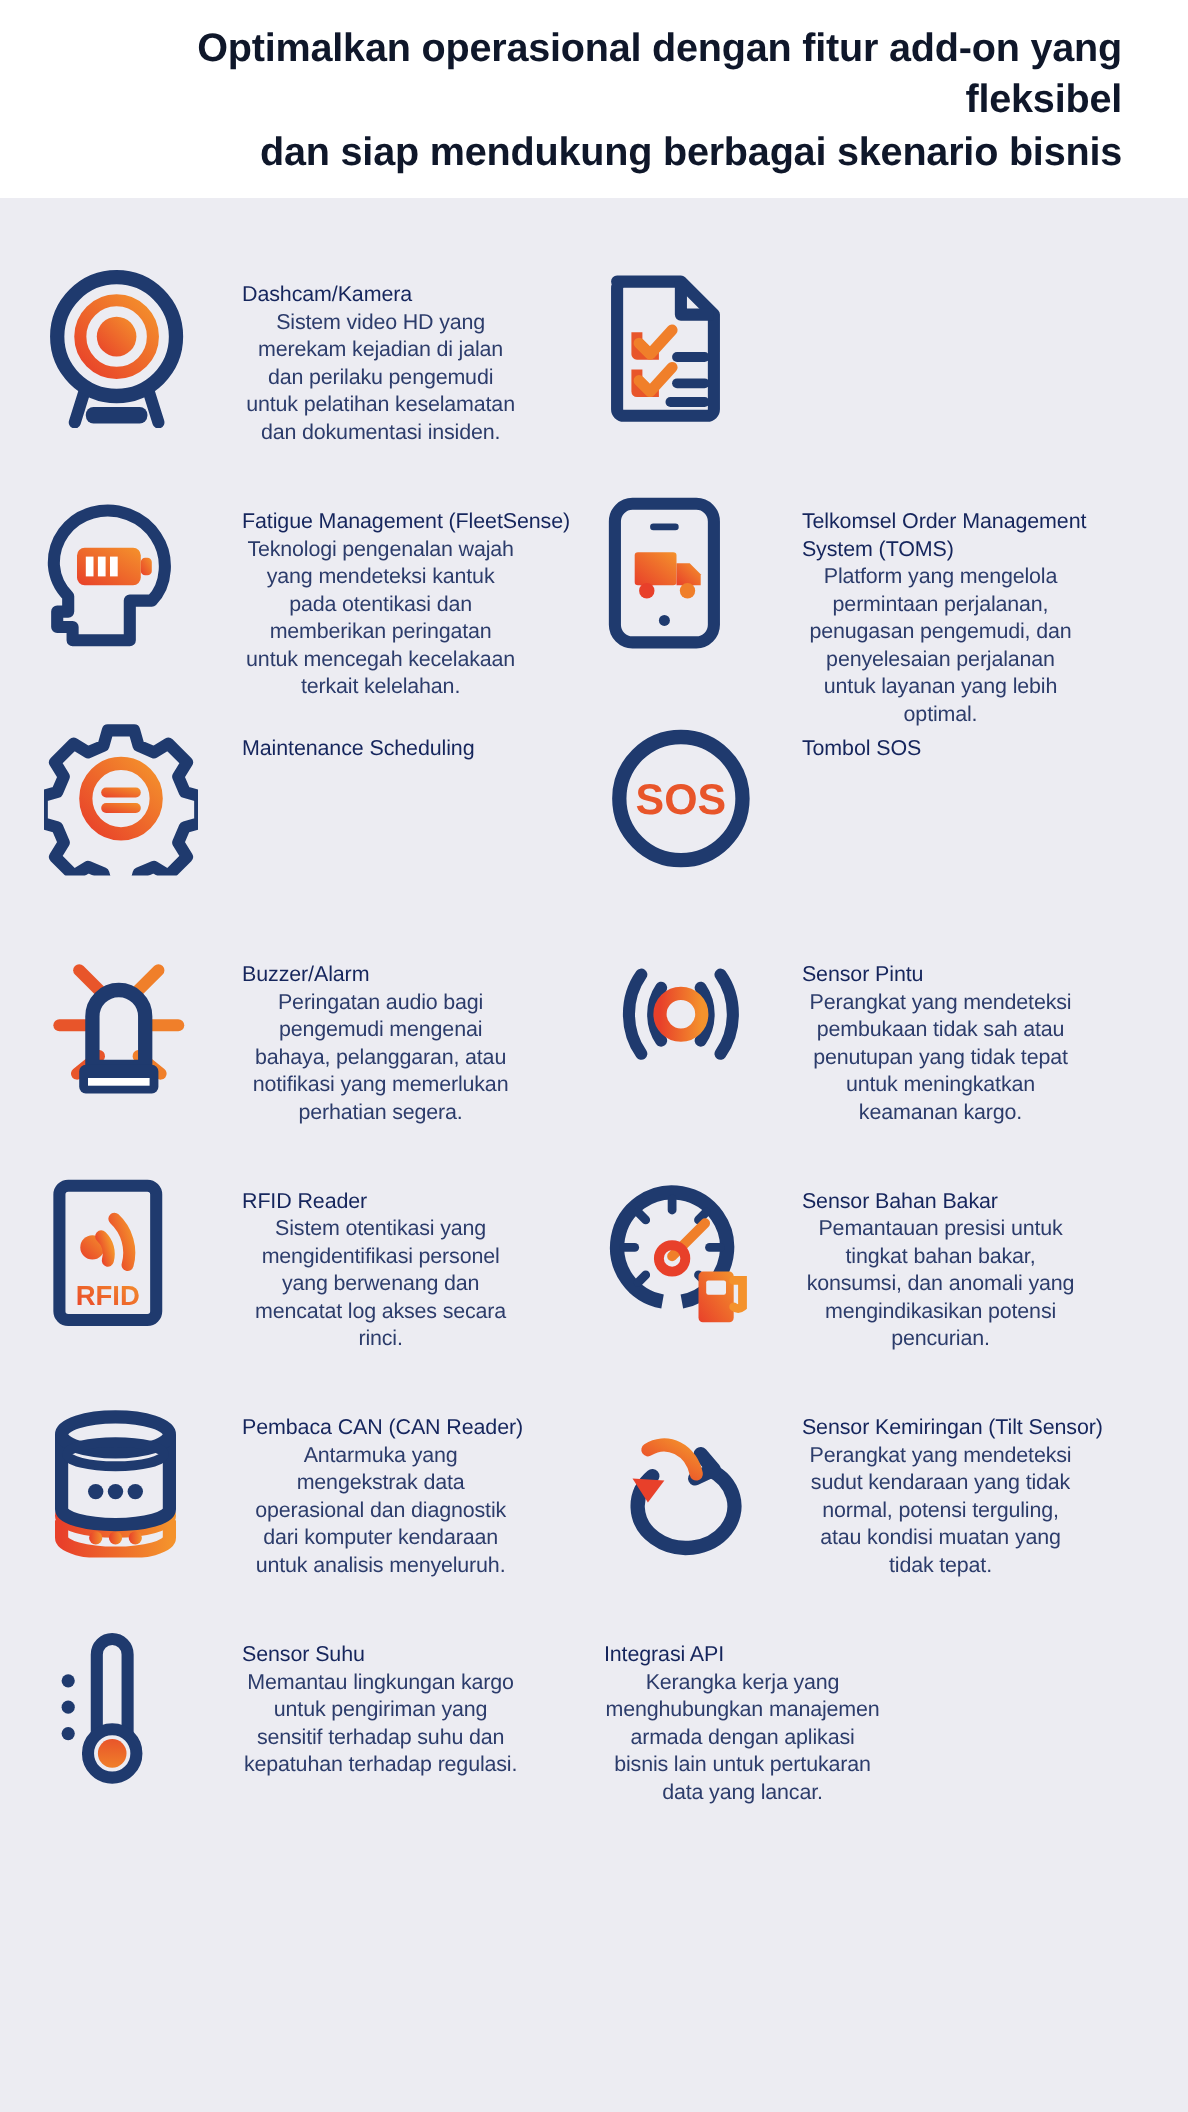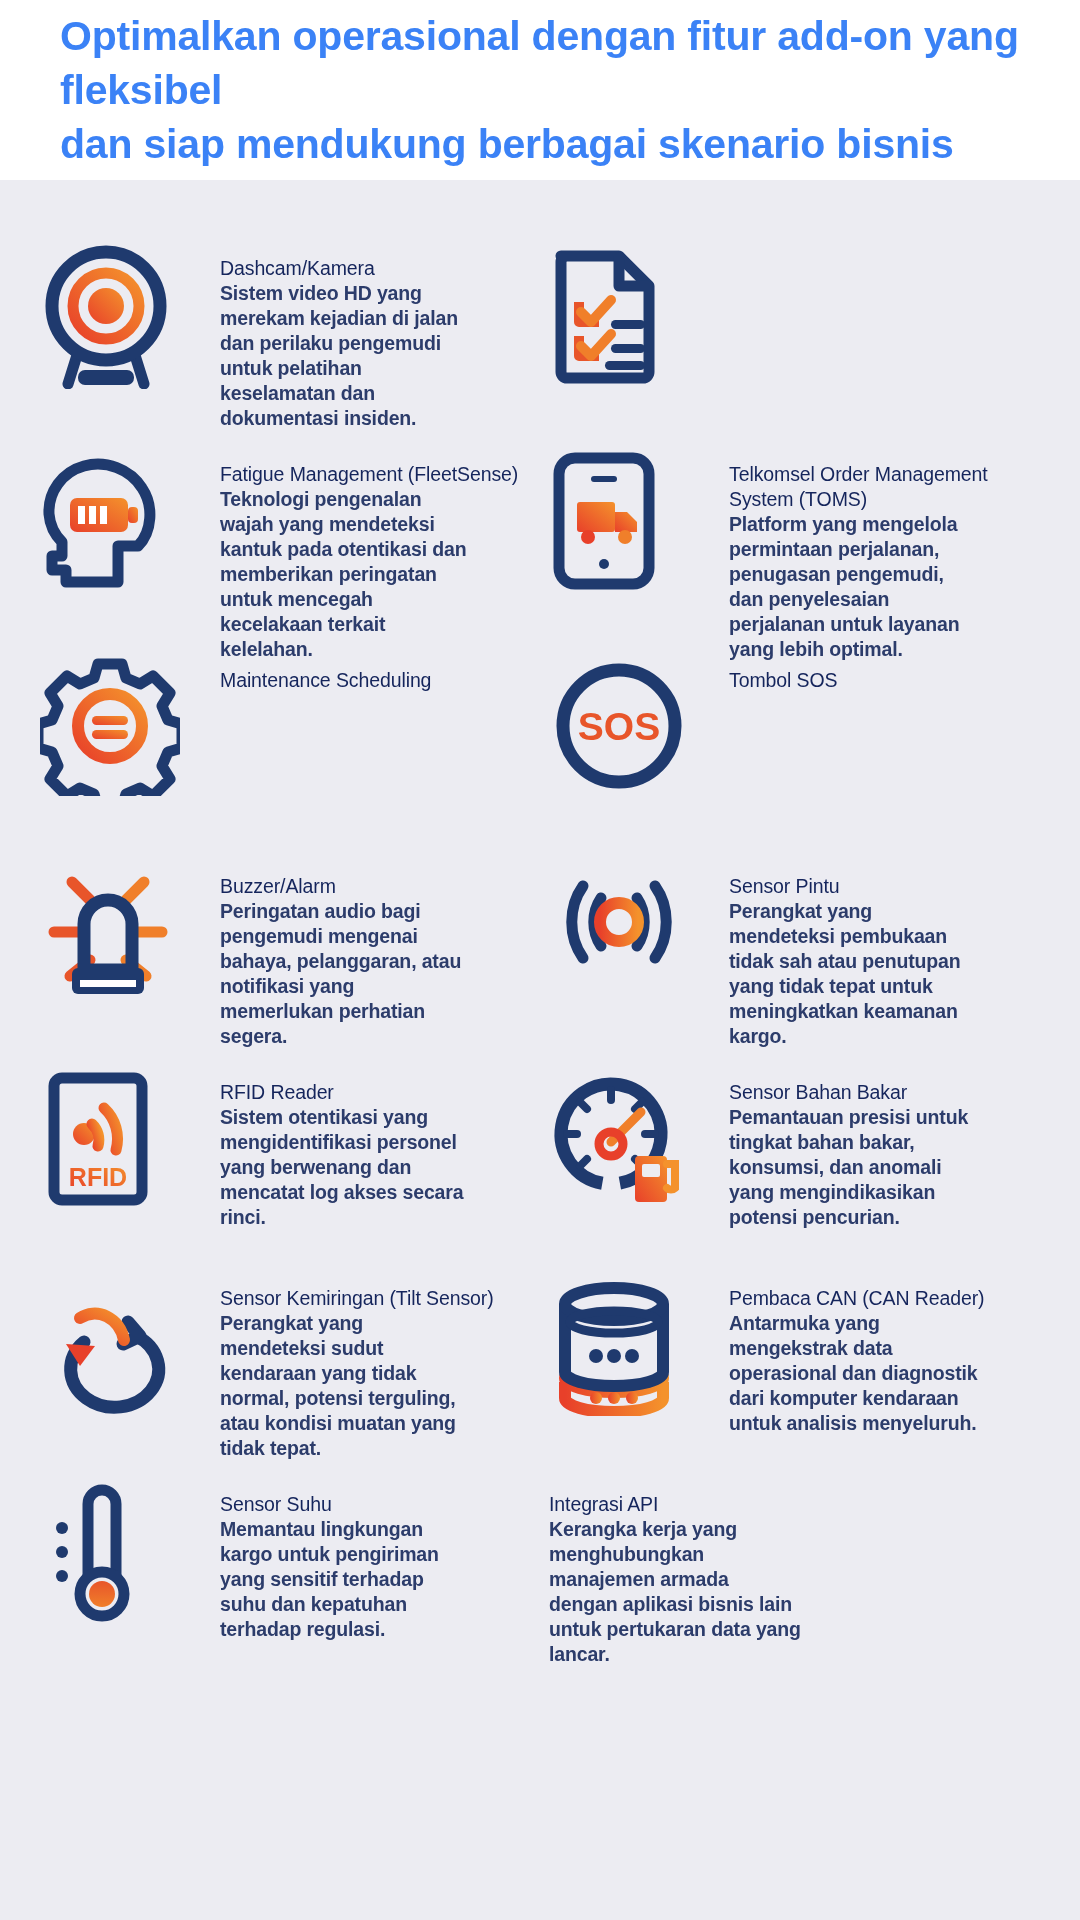--- a/index.html
+++ b/index.html
@@ -20,25 +20,25 @@
   
   .header {
     background: #ffffff;
     height: 180px;
     display: flex;
     align-items: center;
     justify-content: center;
     padding: 0 60px;
   }
   .header h1 {
-    font-size: 41px;
+    font-size: 36px;
     line-height: 1.32;
     font-weight: 700;
-    color: #3b82f6;
-    text-align: left;
+    color: #0f172a;
+    text-align: right;
     letter-spacing: -0.2px;
   }
 
   
   .grid {
     padding: 58px 40px 40px 40px;
     display: grid;
     grid-template-columns: 1fr 1fr;
     column-gap: 18px;
     row-gap: 0px;
@@ -64,25 +64,26 @@
   }
   .item-title {
     font-size: 19.5px;
     font-weight: 400;
     color: #15255c;
     line-height: 1.27;
     letter-spacing: -0.1px;
   }
   .item-desc {
     font-size: 19.5px;
-    font-weight: 700;
+    font-weight: 400;
     color: #2c3c6b;
     line-height: 1.285;
     letter-spacing: -0.15px;
     max-width: 252px;
+    text-align: center;
   }
 </style>
 </head>
 <body>
 
 <div class="page">
 
   <div class="header">
     <h1>
       <span>Optimalkan operasional dengan fitur add-on yang fleksibel</span><br>
@@ -307,41 +308,20 @@
         </svg>
       </div>
       <div class="text-wrap">
         <div class="item-title">Sensor Bahan Bakar</div>
         <div class="item-desc">Pemantauan presisi untuk tingkat bahan bakar, konsumsi, dan anomali yang mengindikasikan potensi pencurian.</div>
       </div>
     </div>
 
     <div class="item">
       <div class="icon-wrap">
-        <svg width="140" height="142" viewBox="0 0 140 142">
-          <defs>
-            <linearGradient id="og11" x1="1" y1="0" x2="0" y2="1">
-              <stop offset="0" stop-color="#f4922c"></stop>
-                <stop offset="1" stop-color="#e8402a"></stop>
-            </linearGradient>
-          </defs>
-          <path d="M96 62 a44 38 0 1 1 -52 6" fill="none" stroke="#1f3a6e" stroke-width="13" stroke-linecap="round"></path>
-          <path d="M88 48 l12 14 l-17 8" fill="none" stroke="#1f3a6e" stroke-width="13" stroke-linejoin="round" stroke-linecap="round"></path>
-          <path d="M84 66 a30 34 0 0 0 -44 -22" fill="none" stroke="url(#og11)" stroke-width="12" stroke-linecap="round"></path>
-          <path d="M26 70 l14 22 l15 -20 z" fill="#e8402a"></path>
-        </svg>
-      </div>
-      <div class="text-wrap">
-        <div class="item-title">Sensor Kemiringan (Tilt Sensor)</div>
-        <div class="item-desc">Perangkat yang mendeteksi sudut kendaraan yang tidak normal, potensi terguling, atau kondisi muatan yang tidak tepat.</div>
-      </div>
-    </div>
-
-    <div class="item">
-      <div class="icon-wrap">
         <svg width="130" height="142" viewBox="0 0 130 142">
           <defs>
             <linearGradient id="og12" x1="0" y1="0.5" x2="1" y2="0.5">
               <stop offset="0" stop-color="#e8402a"></stop>
                 <stop offset="1" stop-color="#f4922c"></stop>
             </linearGradient>
           </defs>
           <path d="M16 108 v16 c0 8 22 14 49 14 s49 -6 49 -14 v-16" fill="none" stroke="url(#og12)" stroke-width="12"></path>
           <ellipse cx="65" cy="104" rx="49" ry="14" fill="none" stroke="url(#og12)" stroke-width="12"></ellipse>
           <g fill="url(#og12)">
@@ -355,20 +335,41 @@
           <g fill="#1f3a6e">
             <circle cx="47" cy="82" r="7"></circle>
               <circle cx="65" cy="82" r="7"></circle>
               <circle cx="83" cy="82" r="7"></circle>
           </g>
         </svg>
       </div>
       <div class="text-wrap">
         <div class="item-title">Pembaca CAN (CAN Reader)</div>
         <div class="item-desc">Antarmuka yang mengekstrak data operasional dan diagnostik dari komputer kendaraan untuk analisis menyeluruh.</div>
+      </div>
+    </div>
+
+    <div class="item">
+      <div class="icon-wrap">
+        <svg width="140" height="142" viewBox="0 0 140 142">
+          <defs>
+            <linearGradient id="og11" x1="1" y1="0" x2="0" y2="1">
+              <stop offset="0" stop-color="#f4922c"></stop>
+                <stop offset="1" stop-color="#e8402a"></stop>
+            </linearGradient>
+          </defs>
+          <path d="M96 62 a44 38 0 1 1 -52 6" fill="none" stroke="#1f3a6e" stroke-width="13" stroke-linecap="round"></path>
+          <path d="M88 48 l12 14 l-17 8" fill="none" stroke="#1f3a6e" stroke-width="13" stroke-linejoin="round" stroke-linecap="round"></path>
+          <path d="M84 66 a30 34 0 0 0 -44 -22" fill="none" stroke="url(#og11)" stroke-width="12" stroke-linecap="round"></path>
+          <path d="M26 70 l14 22 l15 -20 z" fill="#e8402a"></path>
+        </svg>
+      </div>
+      <div class="text-wrap">
+        <div class="item-title">Sensor Kemiringan (Tilt Sensor)</div>
+        <div class="item-desc">Perangkat yang mendeteksi sudut kendaraan yang tidak normal, potensi terguling, atau kondisi muatan yang tidak tepat.</div>
       </div>
     </div>
 
     <div class="item">
       <div class="icon-wrap">
         <svg width="110" height="142" viewBox="0 0 110 142">
           <defs>
             <linearGradient id="og13" x1="0" y1="0" x2="0" y2="1">
               <stop offset="0" stop-color="#e8552a"></stop>
                 <stop offset="1" stop-color="#f07f2a"></stop>

